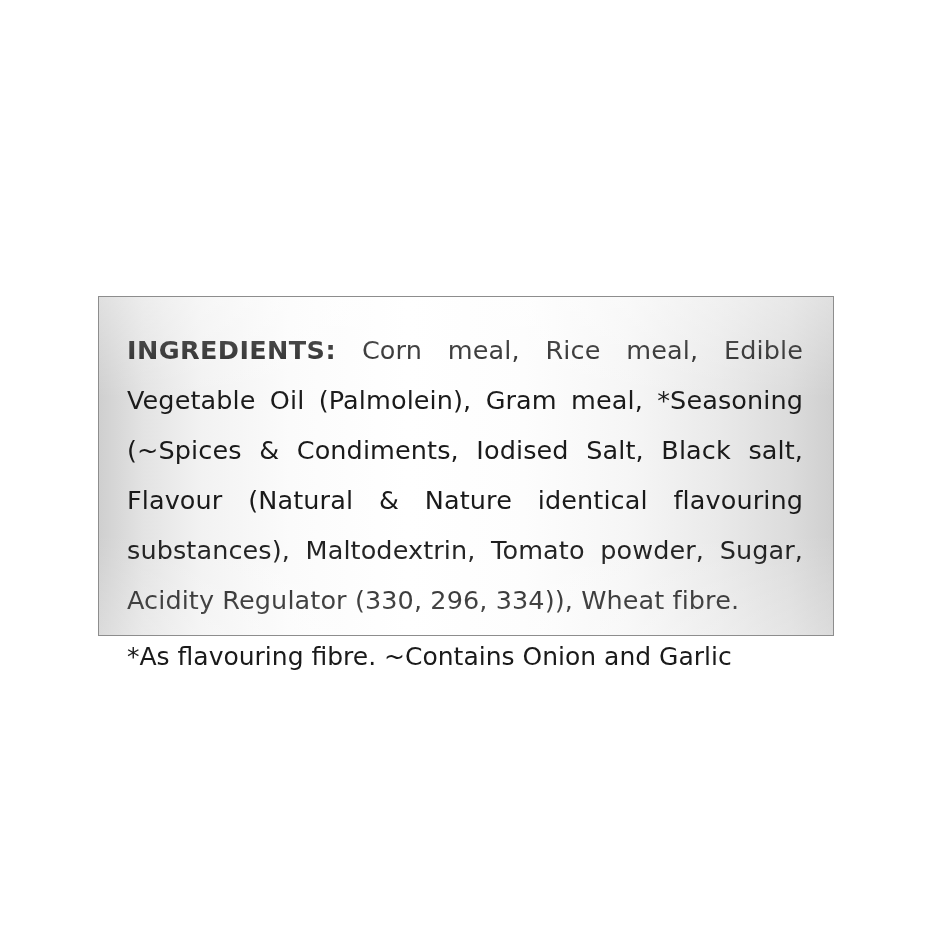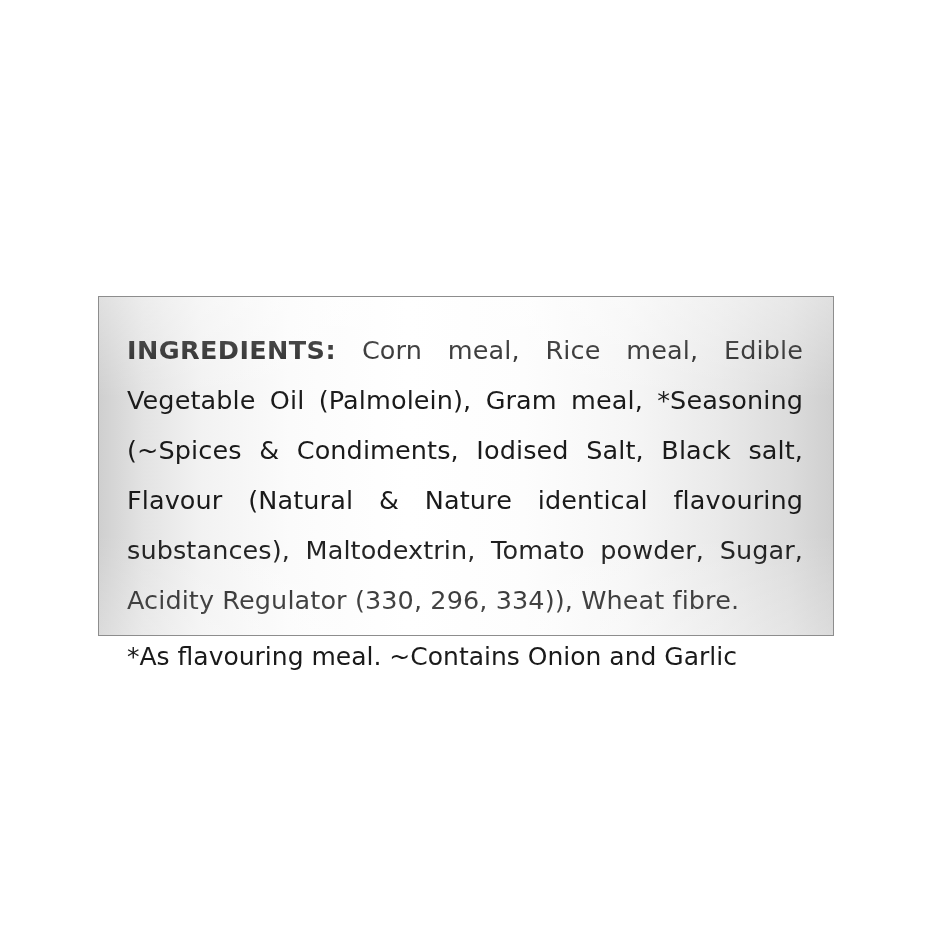--- a/index.html
+++ b/index.html
@@ -92,16 +92,16 @@
 </head>
 <body>
 
 <div class="page">
 
   <div class="ingredients-panel">
     <div class="sheen"></div>
 
     <p class="ingredients-body"><span class="heading">INGREDIENTS:</span><span> Corn meal, Rice meal, Edible Vegetable Oil (Palmolein), Gram meal, *Seasoning (~Spices &amp; Condiments, Iodised Salt, Black salt, Flavour (Natural &amp; Nature identical flavouring substances), Maltodextrin, Tomato powder, Sugar, Acidity Regulator (330, 296, 334)), Wheat fibre.</span></p>
 
-    <p class="ingredients-note">*As flavouring meal. ~Contains Onion and Garlic</p>
+    <p class="ingredients-note">*As flavouring fibre. ~Contains Onion and Garlic</p>
   </div>
 
 </div>
 
 </body></html>

